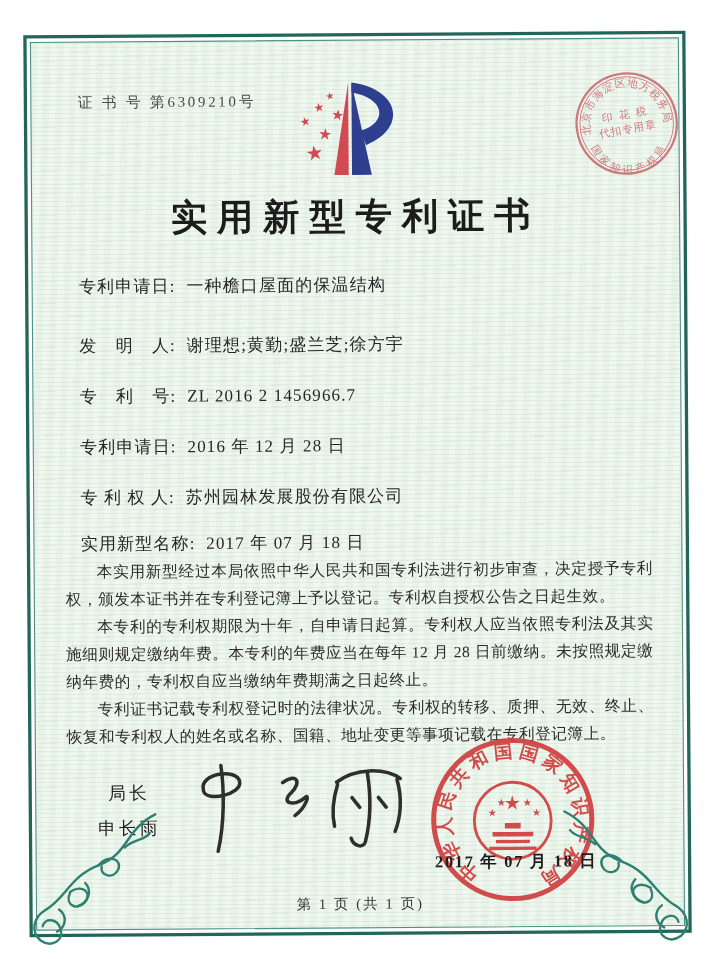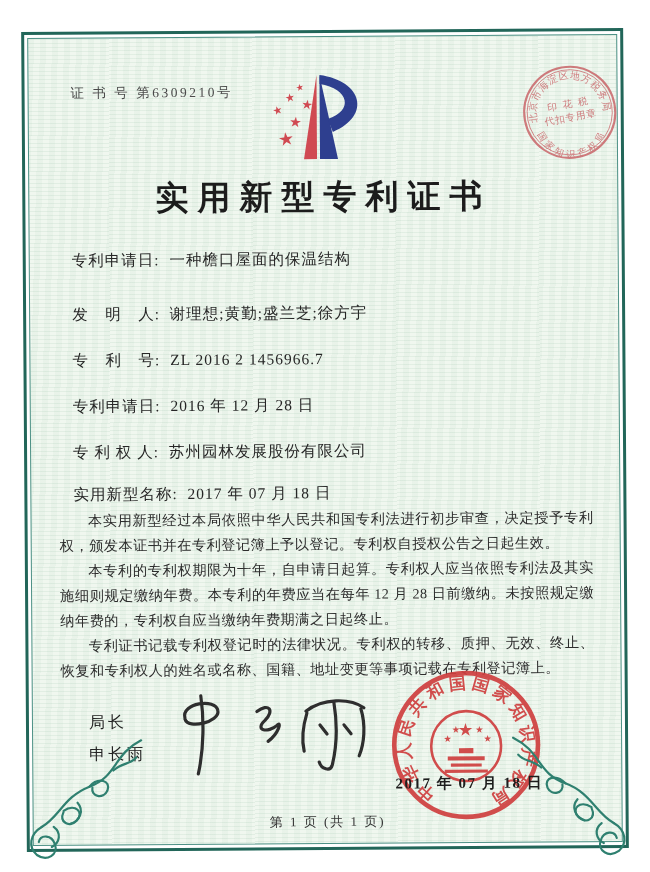--- a/index.html
+++ b/index.html
@@ -31,21 +31,21 @@
   .field .lbl{letter-spacing:1px;}
   .field .val{margin-left:6px;letter-spacing:1px;}
   .f0{top:0;} .f1{top:54px;} .f2{top:100px;} .f3{top:146px;} .f4{top:192px;} .f5{top:234px;}
   .paras{
     position:absolute;left:28px;top:470px;width:534px;
     font-size:14.2px;line-height:25px;text-align:justify;color:#2d2d2d;letter-spacing:0.5px;
   }
   .paras p{margin:0;text-indent:2em;}
   .issuer{
     position:absolute;left:56px;top:668px;font-family:"Liberation Sans",sans-serif;
-    font-size:16px;color:#222;letter-spacing:3px;line-height:32px;font-weight:500;
+    font-size:16px;color:#222;letter-spacing:3px;line-height:32px;font-weight:500;text-align:center;
   }
   .signature{position:absolute;left:138px;top:648px;width:200px;height:95px;}
   .seal{position:absolute;left:356px;top:632px;width:154px;height:154px;opacity:0.92;}
   .seal-date{
     position:absolute;left:362px;top:738px;font-size:15px;font-weight:bold;color:#1d1d1d;
     letter-spacing:1.5px;white-space:nowrap;
   }
   .footer{
     position:absolute;left:0;top:776px;width:100%;text-align:center;
     font-size:13px;color:#333;letter-spacing:2px;

